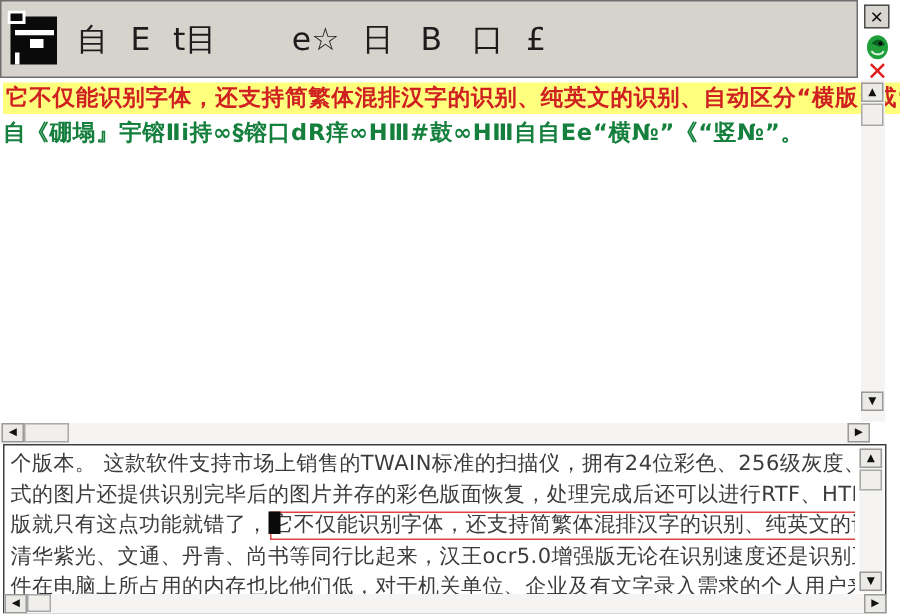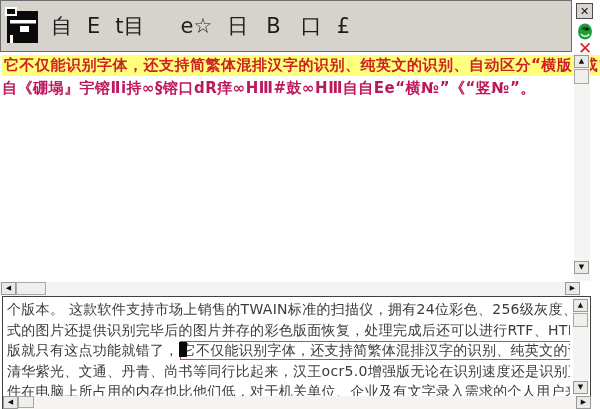--- a/index.html
+++ b/index.html
@@ -13,21 +13,21 @@
   .toolbar {
     position: absolute; left: 0; top: 0; width: 572px; height: 52px;
     background: #d6d3cd; border: 1px solid #6e6e6e;
     display: flex; align-items: center;
   }
   .app-icon { margin: 0 10px 0 4px; width: 36px; height: 38px; }
   .tb-btn {
     font-size: 21px; color: #1c1c1c; line-height: 1;
     margin-right: 15px; cursor: default; user-select: none;
   }
-  .tb-btn:nth-of-type(3) { margin-right: 36px; }
+  .tb-btn:nth-of-type(3) { margin-right: 50px; }
   .tb-btn:nth-of-type(5) { margin-right: 18px; }
   .tb-btn:nth-of-type(6) { margin-right: 20px; }
   
   .close-btn {
     position: absolute; left: 576px; top: 3px; width: 17px; height: 16px;
     background: #d9d6d1; border: 1px solid #4c4c4c;
     font-size: 11px; font-weight: bold; color:#111;
     display: flex; align-items: center; justify-content: center;
   }
   .green-icon { position: absolute; left: 577px; top: 23px; width: 16px; height: 17px; }
@@ -103,21 +103,21 @@
     <ellipse cx="8" cy="8.5" rx="7" ry="8" fill="#1f9e3a"></ellipse>
     <path d="M4 6 C7 2, 12 3, 13 7 L9 8 Z" fill="#0b5c1e"></path>
     <circle cx="10" cy="6" r="1.3" fill="#0a0a0a"></circle>
     <path d="M4 11 C6 14, 11 14, 12 11" stroke="#d9f2de" stroke-width="1.4" fill="none"></path>
   </svg>
   <div class="red-x">
     <span>✕</span>
   </div>
 
   <div class="tp-line1" style="background: rgb(255, 255, 126); color: rgb(207, 33, 33);">它不仅能识别字体，还支持简繁体混排汉字的识别、纯英文的识别、自动区分“横版”或“竖版”。</div>
-  <div class="tp-line2" style="color: #be185d;">自《硼塌』宇镕Ⅱi持∞§镕口dR痒∞HⅢ#鼓∞HⅢ自自Ee“横№”《“竖№”。</div>
+  <div class="tp-line2" style="color: #15803d;">自《硼塌』宇镕Ⅱi持∞§镕口dR痒∞HⅢ#鼓∞HⅢ自自Ee“横№”《“竖№”。</div>
 
   <div class="sb-track-v" style="left:574px; top:53px; width:16px; height:228px;"></div>
   <div class="sb-btn" style="left:574px; top:55px;"><span>▲</span></div>
   <div class="sb-thumb" style="left:574px; top:69px; width:15px; height:15px;"></div>
   <div class="sb-btn" style="left:574px; top:261px;"><span>▼</span></div>
 
   <div class="sb-track-h" style="left:0; top:282px; width:580px; height:14px;"></div>
   <div class="sb-btn" style="left:1px; top:282px;"><span>◀</span></div>
   <div class="sb-thumb" style="left:16px; top:282px; width:30px; height:13px;"></div>
   <div class="sb-btn" style="left:565px; top:282px;"><span>▶</span></div>

